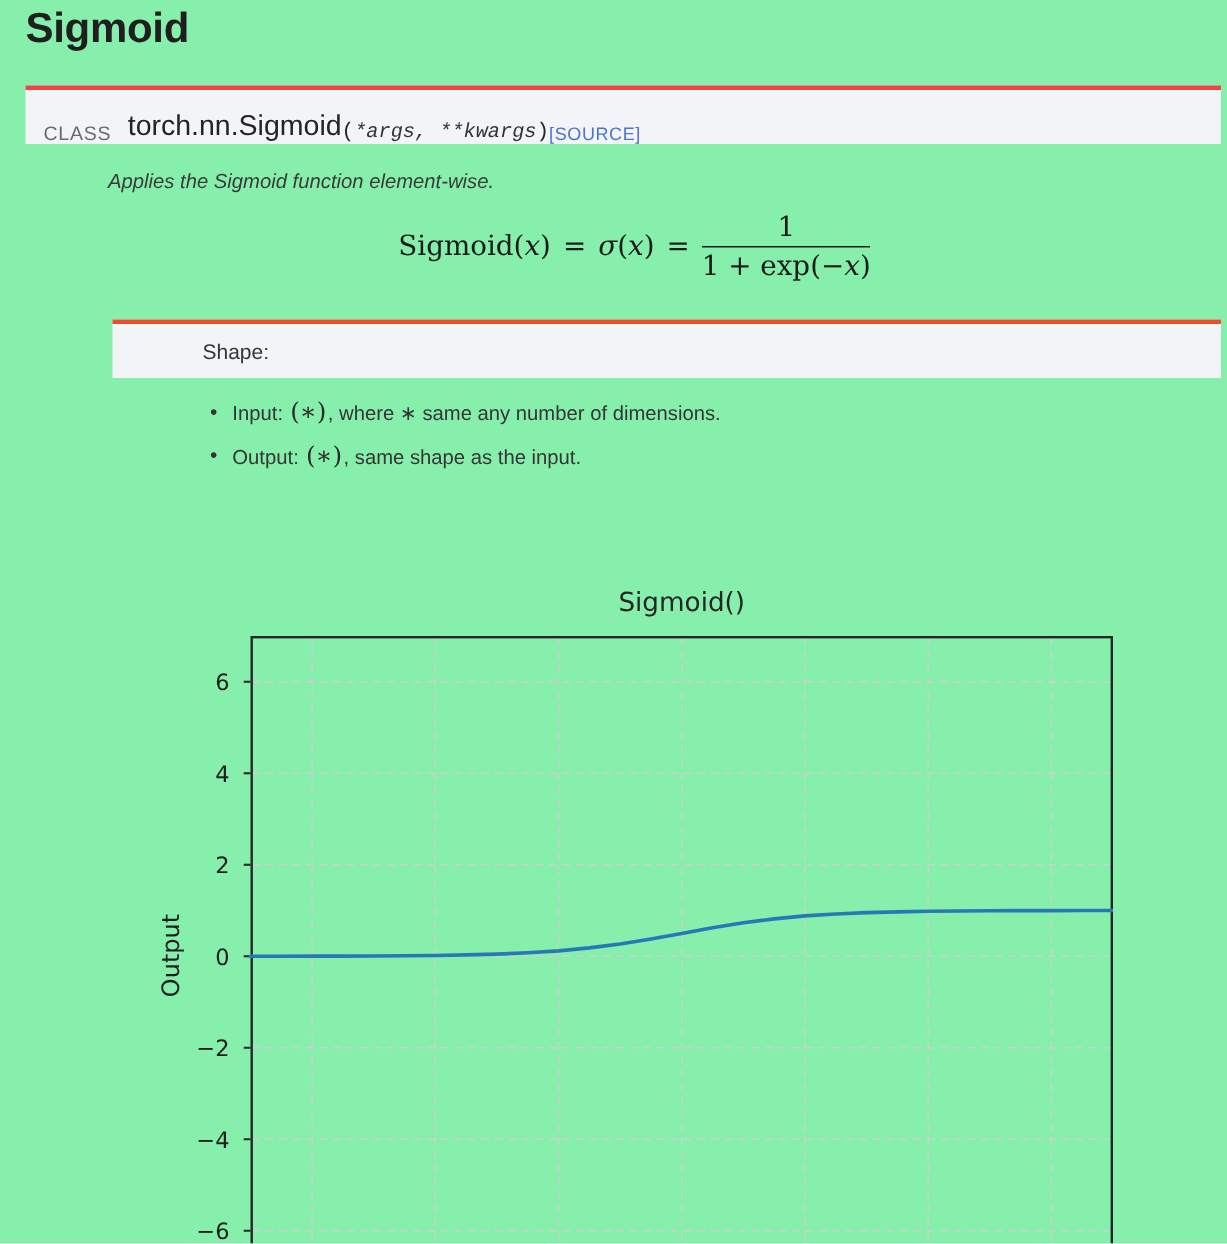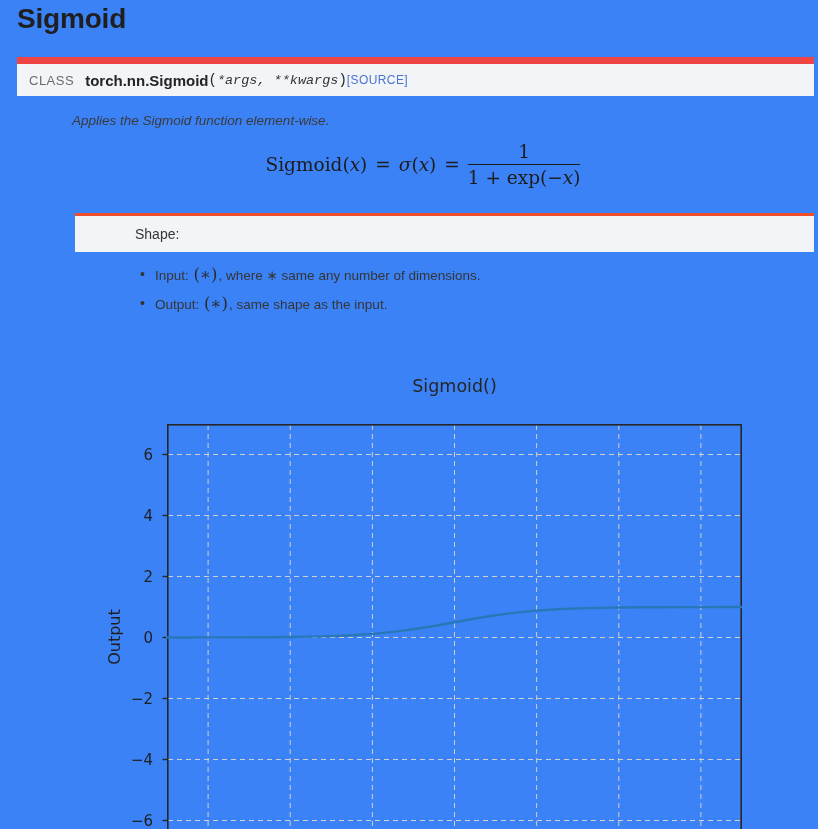--- a/index.html
+++ b/index.html
@@ -1,28 +1,28 @@
 <!DOCTYPE html>
 <html><head>
 <meta charset="utf-8">
 <style>
   html,body{margin:0;padding:0;background:#fff;}
-  #page{position:relative;width:818px;height:829px;overflow:hidden;background:#3b82f6;
+  #page{position:relative;width:818px;height:829px;overflow:hidden;background:#86efac;
         font-family:"Liberation Sans",sans-serif;color:#3a3a3a;}
 
   
   .h1{position:absolute;left:17px;top:2px;font-size:28px;line-height:34px;font-weight:800;
       color:#1f1f1f;letter-spacing:-0.2px;}
 
   
   .classbox{position:absolute;left:17px;top:57px;width:797px;height:39px;box-sizing:border-box;
-            background:#f3f4f7;border-top:7px solid #ef4444;display:flex;align-items:center;
+            background:#f3f4f7;border-top:3px solid #ef4444;display:flex;align-items:flex-end;
             padding-left:12px;}
   .kind{font-size:13px;color:#6b6b6d;letter-spacing:0.5px;margin-right:11px;}
-  .signame{font-size:15px;color:#242424;font-weight:bold;}
+  .signame{font-size:19px;color:#242424;}
   .sigparen{font-family:"Liberation Mono",monospace;font-size:14px;color:#242424;}
   .sigparams{font-family:Liberation Mono, monospace;font-style:italic;font-size:13.5px;color:#333;}
   .srclink{font-size:12px;color:#4974d1;letter-spacing:0.4px;margin-left:0;cursor:pointer;
            text-decoration:none;}
 
   .desc{position:absolute;left:72px;top:113px;font-size:13.5px;color:#3a3a3a;font-style:italic;}
 
   
   .formula{position:absolute;left:72px;top:141px;width:702px;display:flex;justify-content:center;
            align-items:center;font-family:"DejaVu Serif",serif;font-size:18.5px;color:#1c1c1c;}
@@ -38,21 +38,21 @@
             padding-left:60px;}
   .shapelabel{font-size:14px;color:#353535;text-align:center;}
 
   
   .blist{position:absolute;left:140px;top:262px;}
   .li{display:flex;align-items:center;margin-bottom:5px;font-size:13.5px;color:#353535;height:24px;}
   .dot{font-size:14px;color:#333;margin-right:10px;line-height:24px;}
   .mstar{font-family:"DejaVu Serif",serif;font-size:16.5px;color:#2a2a2a;padding:0 1px;}
 
   
-  .chart-title{position:absolute;left:167px;top:376px;width:575px;text-align:center;
+  .chart-title{position:absolute;left:167px;top:392px;width:575px;text-align:center;
                font-family:"DejaVu Sans",sans-serif;font-size:17.5px;color:#262626;}
   .ylabel{position:absolute;left:114px;top:637px;transform:translate(-50%,-50%) rotate(-90deg);
           font-family:"DejaVu Sans",sans-serif;font-size:16px;color:#1f1f1f;white-space:nowrap;}
   .ytick{position:absolute;left:0;width:153px;text-align:right;height:20px;line-height:20px;
          font-family:"DejaVu Sans",sans-serif;font-size:15px;color:#1f1f1f;}
   .plot{position:absolute;left:162px;top:424px;}
   .grid{stroke:#cfcfcf;stroke-width:1;stroke-dasharray:5 4;fill:none;}
   .tick{stroke:#262626;stroke-width:1.4;}
   .frame{fill:none;stroke:#262626;stroke-width:1.6;}
   .curve{fill:none;stroke-width:2.4;stroke-linejoin:round;stroke-linecap:round;}

